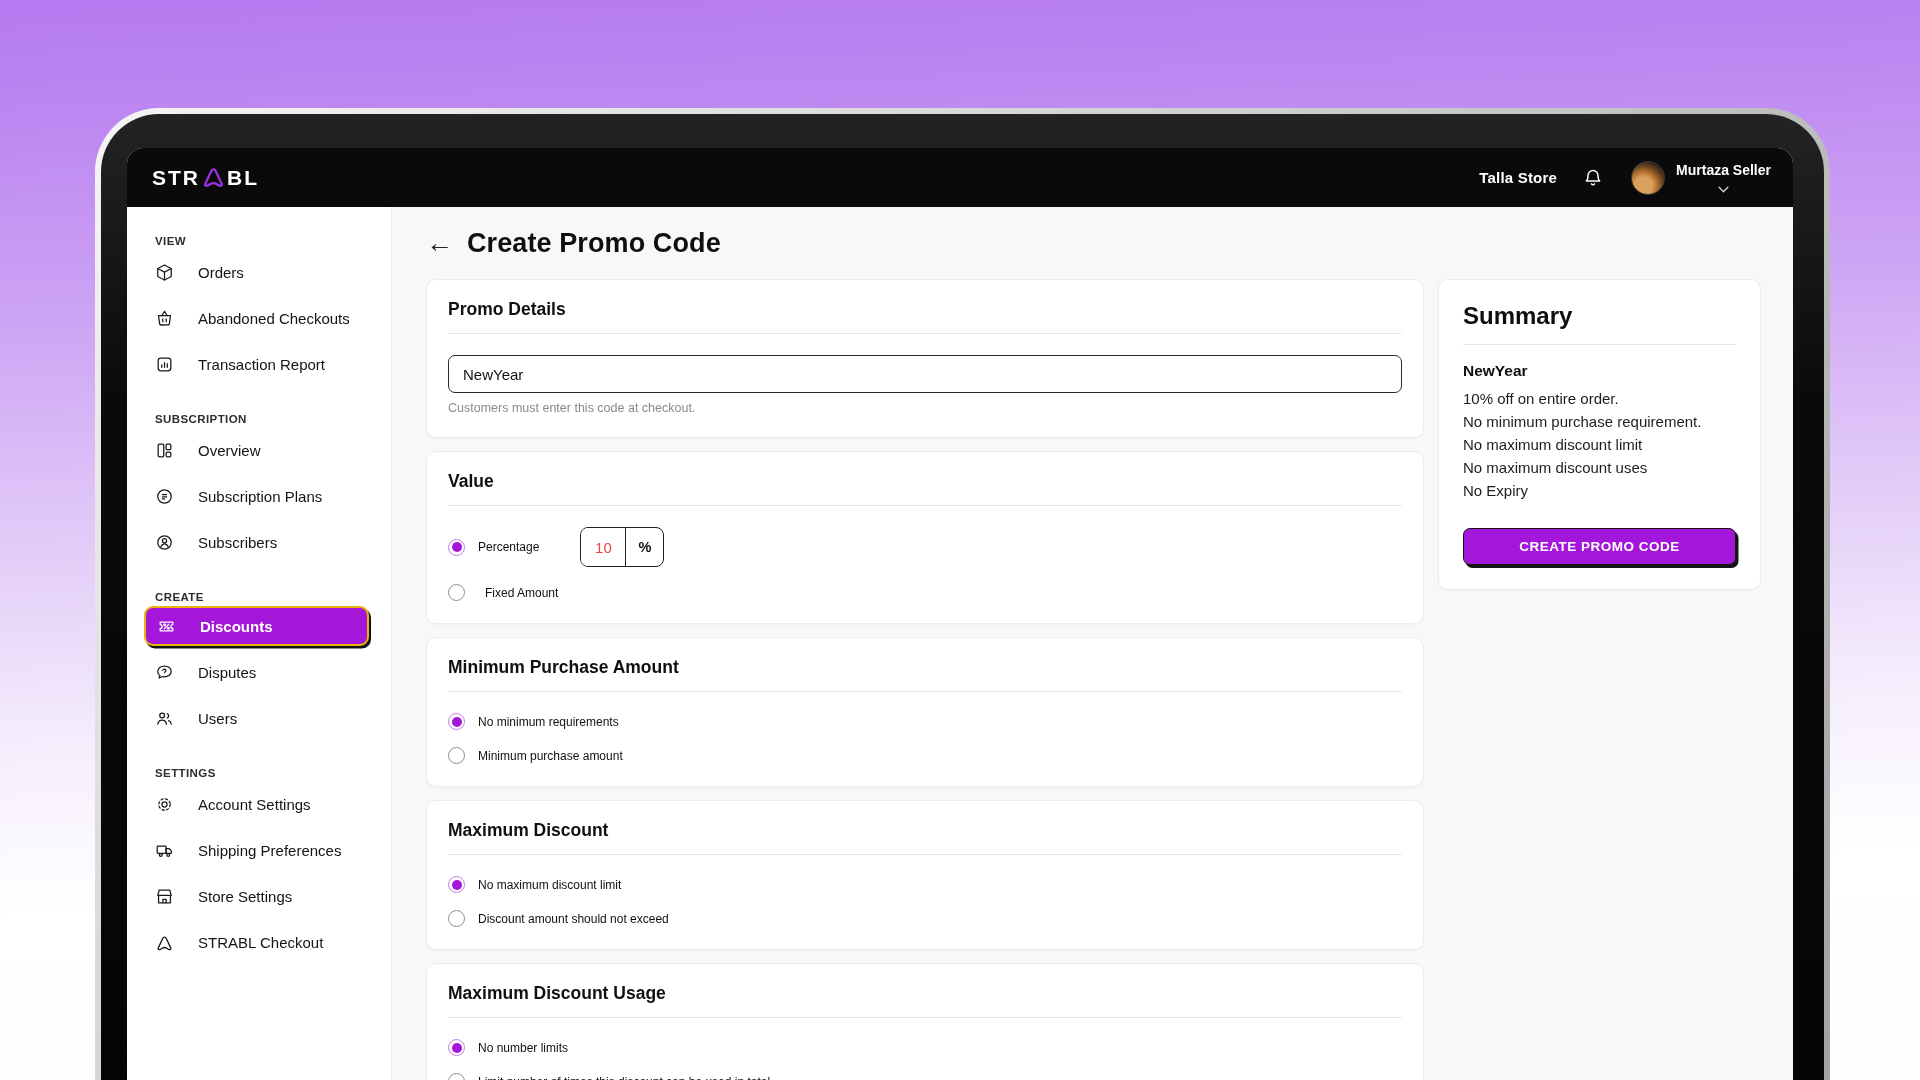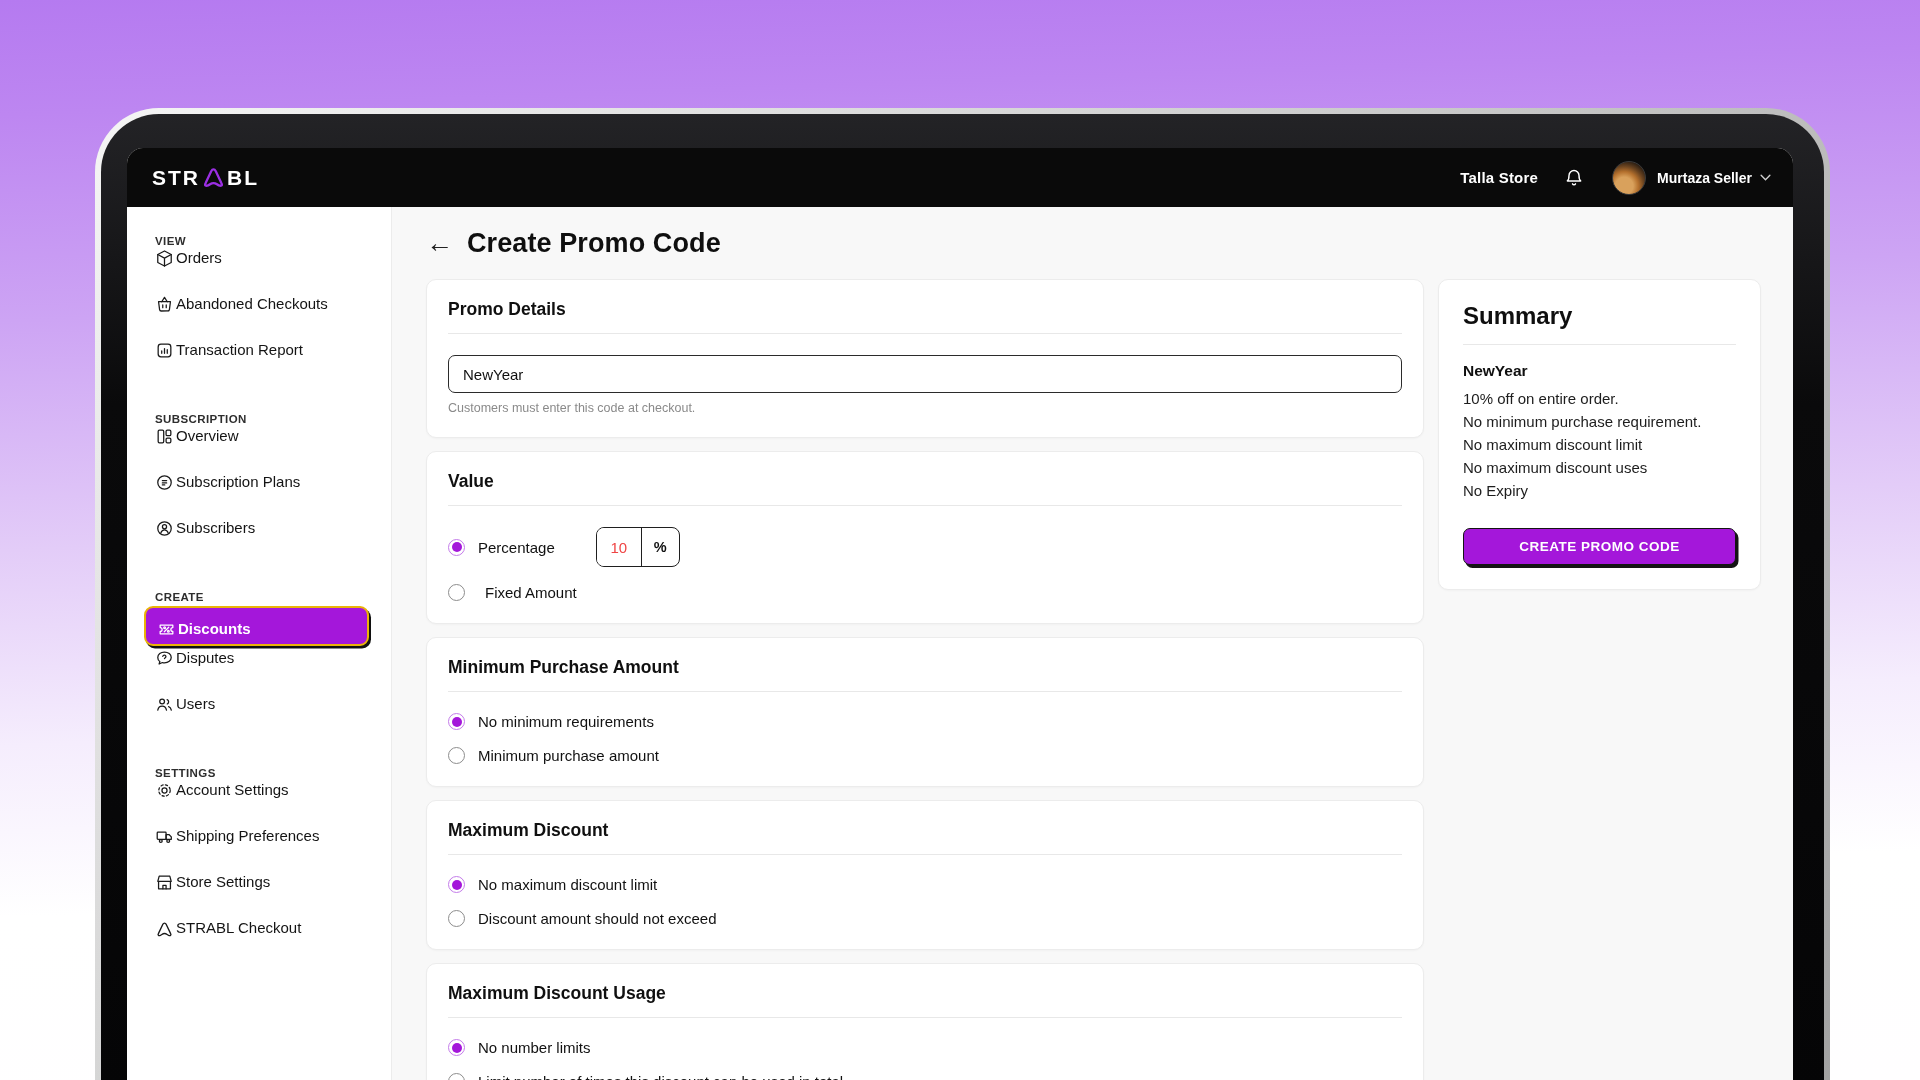--- a/index.html
+++ b/index.html
@@ -25,30 +25,30 @@
   .brand { display:flex; align-items:center; color:#fff; font-size:21px; font-weight:700;
     letter-spacing:2px; }
   .brand svg { margin:0 1px 2px; }
   .hdr-right { display:flex; align-items:center; }
   .store-name { color:#fff; font-size:15px; font-weight:700; letter-spacing:0.2px; }
   .bell { margin-left:26px; display:flex; }
   .avatar { width:34px; height:34px; border-radius:50%; margin-left:28px;
     background:radial-gradient(circle at 35% 75%,#d9a15c 0 28%,#b4702d 45%,#6b4420 62%,#2a1d12 80%,#17120c 100%);
     border:1px solid #3a3a3a; }
   .user { display:flex; align-items:center; gap:8px; margin-left:11px; color:#fff;
-    font-size:14px; font-weight:700; cursor:pointer; }
+    font-size:14px; font-weight:700; cursor:pointer;flex-direction:column; }
 
   
   .app-body { flex:1; display:flex; min-height:0; }
   .sidebar { width:265px; flex:0 0 265px; background:#fff; border-right:1px solid #ececec;
     padding:14px 22px 0 28px; }
   .nav-label { font-size:11.5px; font-weight:700; color:#2e2e2e; letter-spacing:0.4px;
     margin:26px 0 2px; }
   .nav-section:first-child .nav-label { margin-top:14px; }
-  .nav-item { display:flex; gap:2px; height:46px; font-size:15px;
+  .nav-item { display:flex; align-items:center; gap:24px; height:46px; font-size:15px;
     color:#141414; cursor:pointer; }
   .nav-item .icn { display:flex; width:19px; justify-content:center; }
   .nav-item.active { background:#a417da; color:#fff; border:2px solid #eab308;
     border-radius:9px; height:40px; margin:3px 0 3px -11px; padding:12px 11px;
     box-shadow:2px 2.5px 0 #101010; font-weight:700; }
   svg.ic { stroke:#1a1a1a; stroke-width:1.6; fill:none; stroke-linecap:round; stroke-linejoin:round; }
   .active svg.ic { stroke:#fff; }
 
   .main { flex:1; padding:21px 32px 0 34px; overflow:hidden; }
   .page-head { display:flex; align-items:center; gap:14px; margin-bottom:20px; }
@@ -66,21 +66,21 @@
     padding:0 14px; font-size:15px; color:#101010; margin-top:21px; outline:none;
     font-family:inherit; background:#fff; }
   .helper { font-size:12.5px; color:#8a8a8a; margin-top:8px; }
 
   .radio-row { display:flex; align-items:center; gap:13px; margin-top:21px; }
   .radio { width:17px; height:17px; border-radius:50%; border:1.5px solid #8d8d8d;
     position:relative; flex:0 0 17px; cursor:pointer; background:#fff; }
   .radio.sel { border-color:#c47cea; }
   .radio.sel::after { content:''; position:absolute; inset:2.5px; border-radius:50%;
     background:#a417da; }
-  .radio-label { font-size:15px; color:#111; }
+  .radio-label { font-size:12px; color:#111; }
 
   .amount-group { display:flex; margin-left:28px; border:1.5px solid #1f1f1f;
     border-radius:8px; overflow:hidden; height:40px; background:#fff; }
   .amount-input { width:44px; border:none; outline:none; text-align:center; font-size:15px;
     color:#ef4444; font-family:inherit; }
   .amount-unit { width:38px; display:flex; align-items:center; justify-content:center;
     border-left:1.5px solid #1f1f1f; font-size:14.5px; font-weight:600; color:#101010; }
 
   .summary-col { width:323px; }
   .summary-card { background:#fff; border:1px solid #ececec; border-radius:10px;

